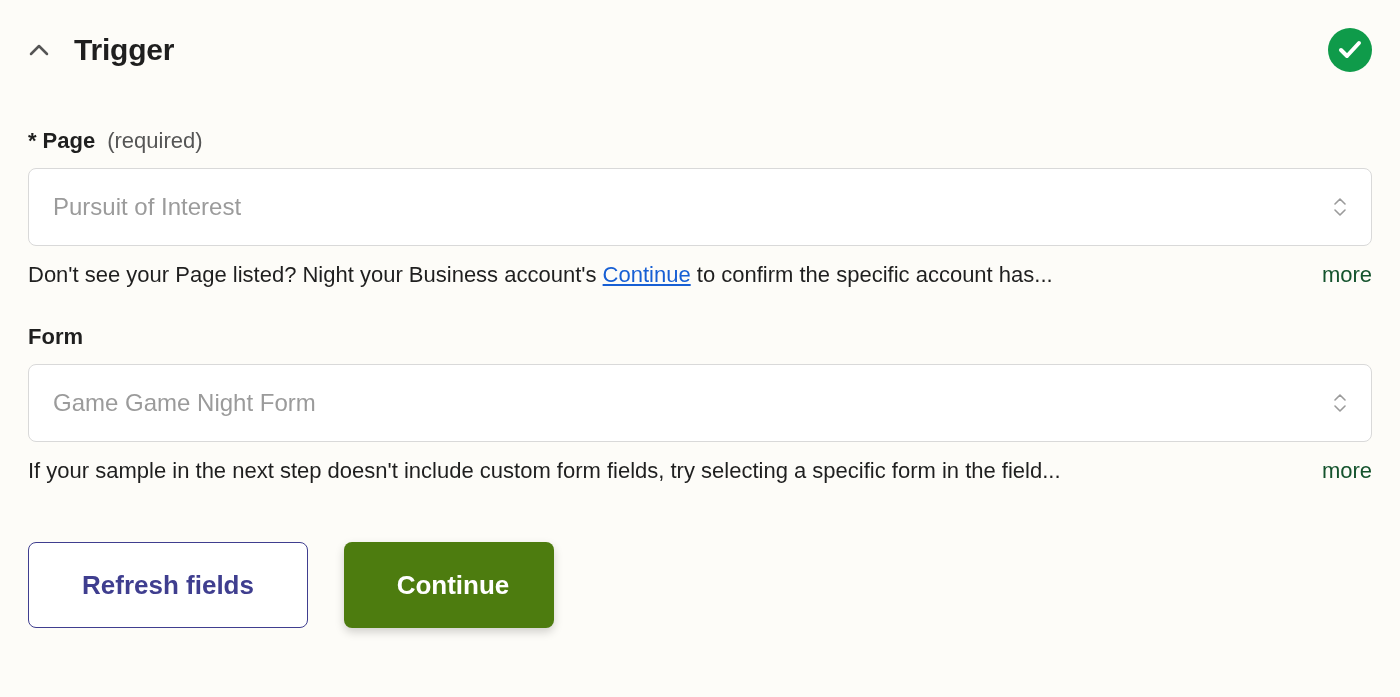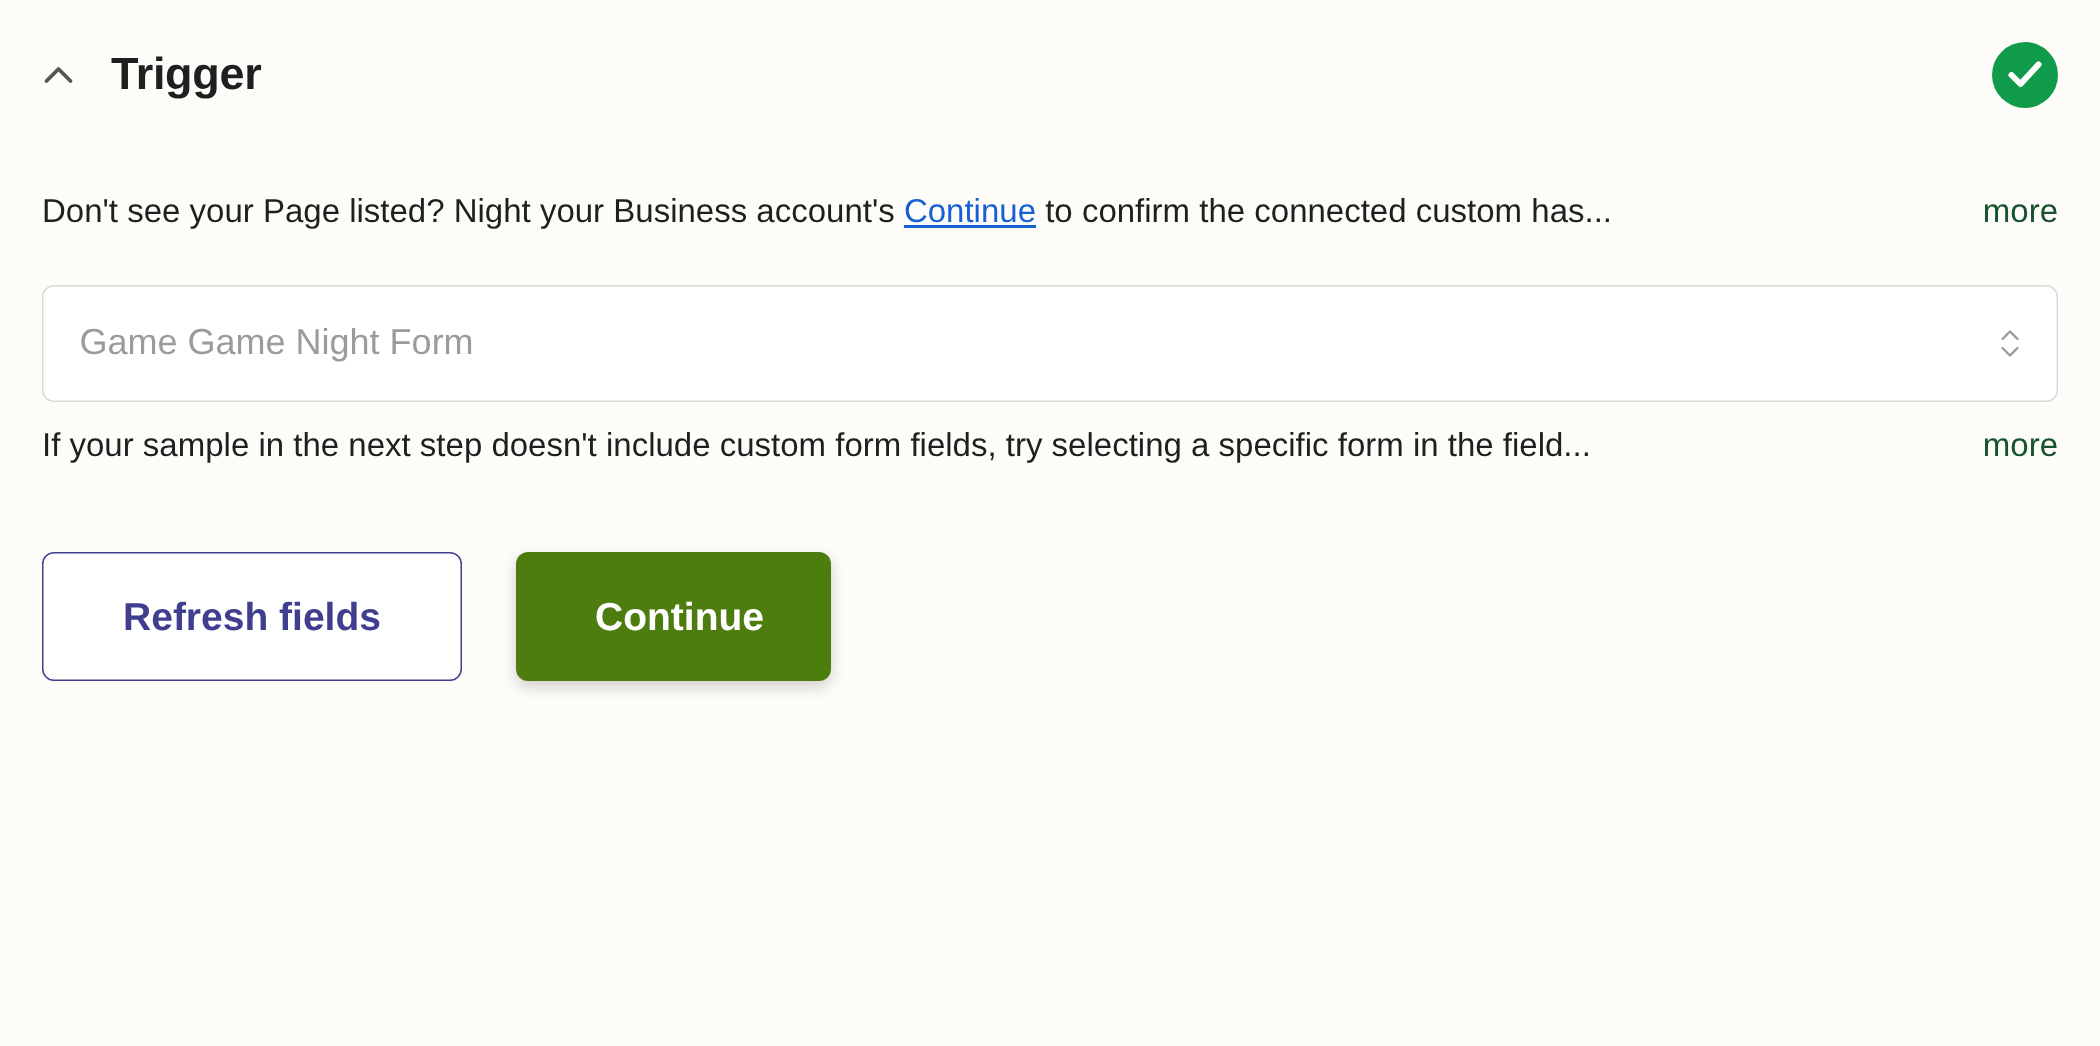--- a/index.html
+++ b/index.html
@@ -158,29 +158,49 @@
     <h1 class="section-title">Trigger</h1>
   </div>
   <div class="status-circle">
     <svg width="24" height="20" viewBox="0 0 24 20" fill="none">
         <path d="M3 10 L9 16 L21 3" stroke="#ffffff" stroke-width="4" stroke-linecap="round" stroke-linejoin="round"></path>
       </svg>
   </div>
 </div>
 
 <div class="field-block">
+  <div class="field-label-row">
+    <span>
+      <span class="asterisk">*</span><span class="field-label">Page</span>
+    </span>
+    <span class="required-tag">(required)</span>
+  </div>
+  <div class="select-box">
+    <span class="select-value">Pursuit of Interest</span>
+    <span class="select-arrows">
+      <svg width="14" height="8" viewBox="0 0 14 8">
+          <path d="M2 6 L7 1 L12 6" stroke="currentColor" stroke-width="1.6" fill="none" stroke-linecap="round" stroke-linejoin="round"></path>
+        </svg>
+      <svg width="14" height="8" viewBox="0 0 14 8">
+          <path d="M2 2 L7 7 L12 2" stroke="currentColor" stroke-width="1.6" fill="none" stroke-linecap="round" stroke-linejoin="round"></path>
+        </svg>
+    </span>
+  </div>
   <div class="hint-row">
     <span class="hint-text">
-      <span>Don't see your Page listed? Night your Business account's </span><span class="hint-link">Continue</span><span> to confirm the connected custom has...</span>
+      <span>Don't see your Page listed? Night your Business account's </span><span class="hint-link">Continue</span><span> to confirm the specific account has...</span>
     </span>
     <span class="more-link">more</span>
   </div>
 </div>
 
 <div class="field-block">
+  <div class="field-label-row">
+    <span class="field-label">Form</span>
+  </div>
   <div class="select-box">
     <span class="select-value">Game Game Night Form</span>
     <span class="select-arrows">
       <svg width="14" height="8" viewBox="0 0 14 8">
           <path d="M2 6 L7 1 L12 6" stroke="currentColor" stroke-width="1.6" fill="none" stroke-linecap="round" stroke-linejoin="round"></path>
         </svg>
       <svg width="14" height="8" viewBox="0 0 14 8">
           <path d="M2 2 L7 7 L12 2" stroke="currentColor" stroke-width="1.6" fill="none" stroke-linecap="round" stroke-linejoin="round"></path>
         </svg>
     </span>

